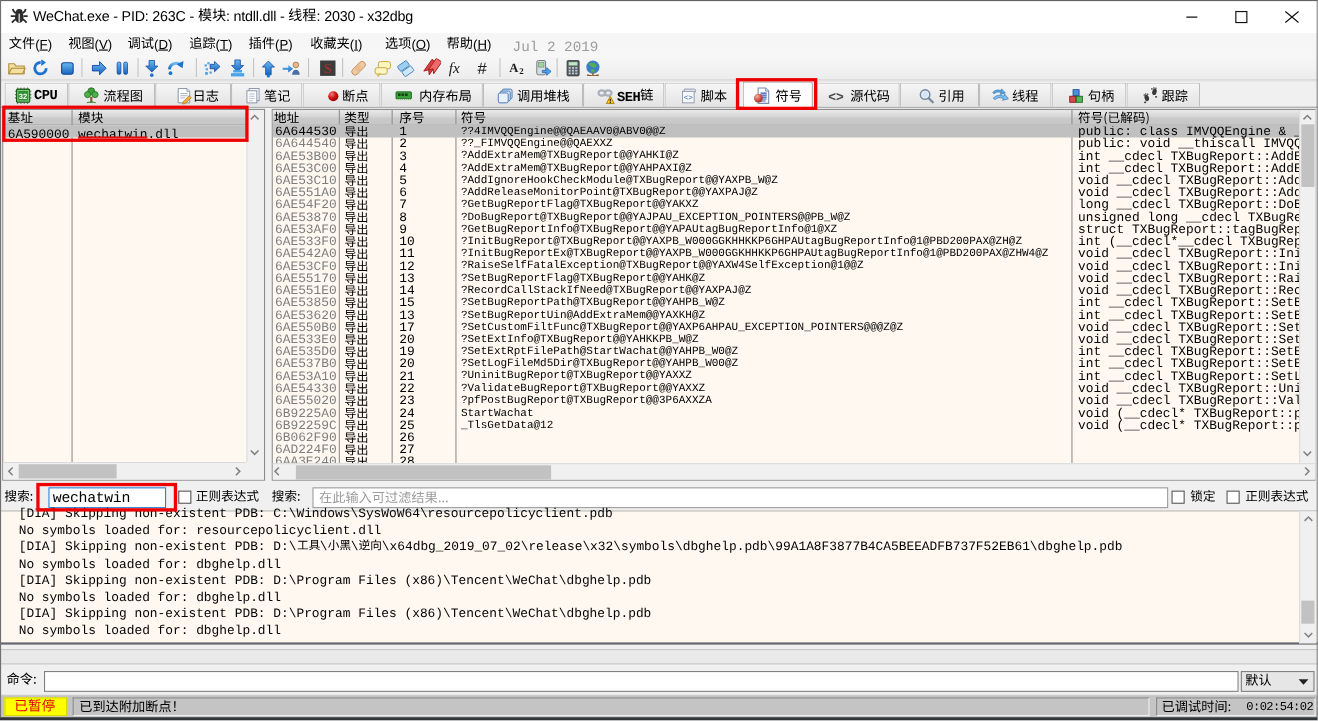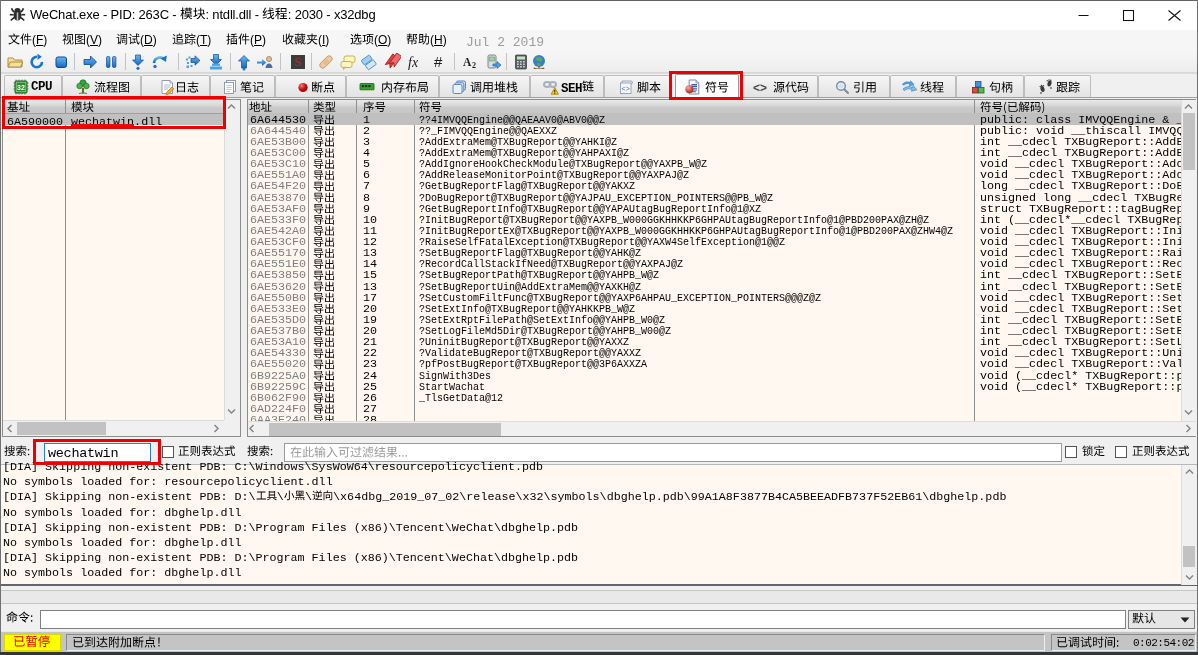--- a/index.html
+++ b/index.html
@@ -408,26 +408,25 @@
     <div>?GetBugReportInfo@TXBugReport@@YAPAUtagBugReportInfo@1@XZ</div>
     <div>?InitBugReport@TXBugReport@@YAXPB_W000GGKHHKKP6GHPAUtagBugReportInfo@1@PBD200PAX@ZH@Z</div>
     <div>?InitBugReportEx@TXBugReport@@YAXPB_W000GGKHHKKP6GHPAUtagBugReportInfo@1@PBD200PAX@ZHW4@Z</div>
     <div>?RaiseSelfFatalException@TXBugReport@@YAXW4SelfException@1@@Z</div>
     <div>?SetBugReportFlag@TXBugReport@@YAHK@Z</div>
     <div>?RecordCallStackIfNeed@TXBugReport@@YAXPAJ@Z</div>
     <div>?SetBugReportPath@TXBugReport@@YAHPB_W@Z</div>
     <div>?SetBugReportUin@AddExtraMem@@YAXKH@Z</div>
     <div>?SetCustomFiltFunc@TXBugReport@@YAXP6AHPAU_EXCEPTION_POINTERS@@@Z@Z</div>
     <div>?SetExtInfo@TXBugReport@@YAHKKPB_W@Z</div>
-    <div>?SetExtRptFilePath@SetExtInfo@@YAHPB_W0@Z</div>
+    <div>?SetExtRptFilePath@StartWachat@@YAHPB_W0@Z</div>
     <div>?SetLogFileMd5Dir@TXBugReport@@YAHPB_W00@Z</div>
     <div>?UninitBugReport@TXBugReport@@YAXXZ</div>
     <div>?ValidateBugReport@TXBugReport@@YAXXZ</div>
     <div>?pfPostBugReport@TXBugReport@@3P6AXXZA</div>
-    <div>SignWith3Des</div>
     <div>StartWachat</div>
     <div>_TlsGetData@12</div>
   </div><div class="abs" style="left:980px;top:114.7px;font-family:'Liberation Mono',monospace;font-size:11.7px;line-height:11.13px;color:#000;width:201px;height:306px;overflow:hidden;white-space:nowrap">
     <div>public: class IMVQQEngine &amp; __thiscall IMVQQEngine::operator=(class IMVQQEngine const &amp;)&nbsp;</div>
     <div>public: void __thiscall IMVQQEngine::`default constructor closure'(void)&nbsp;</div>
     <div>int __cdecl TXBugReport::AddExtraMem(unsigned long,unsigned int)&nbsp;</div>
     <div>int __cdecl TXBugReport::AddExtraMem(void *,unsigned int)&nbsp;</div>
     <div>void __cdecl TXBugReport::AddIgnoreHookCheckModule(wchar_t const *)&nbsp;</div>
     <div>void __cdecl TXBugReport::AddReleaseMonitorPoint(long *)&nbsp;</div>
     <div>long __cdecl TXBugReport::DoBugReport(struct _EXCEPTION_POINTERS *,wchar_t const *)&nbsp;</div>
@@ -465,21 +464,21 @@
     </svg></div><div class="abs" style="left:44px;top:442.5px;width:107px;height:19.5px;background:#fff;border:1px solid #2a7fd4"></div><div class="abs mono" style="left:48px;top:446px;font-size:13.5px;letter-spacing:-0.3px;color:#000">wechatwin</div><div class="redbox" style="left:33px;top:439px;width:128px;height:25.5px"></div><div class="abs" style="left:162px;top:445.5px;width:12px;height:12.5px;background:#fff;border:1.2px solid #555"></div><div class="g" style="left:178px;top:445px"><svg width="57.5" height="13.6" viewBox="0 0 57.5 13.6" style="overflow:visible">
       <path d="M2.2 4.3V9.7H0.6V10.5H10.9V9.7H6.5V6.1H10.1V5.2H6.5V2.2H10.5V1.3H1V2.2H5.6V9.7H3V4.3Z M15.2 8.8C15.9 9.4 16.8 10.2 17.3 10.8L17.8 10.1C17.4 9.6 16.5 8.8 15.7 8.3ZM12.7 1.1V8.1H13.5V1.9H16.8V8H17.7V1.1ZM21.1 0.5V9.8C21.1 10 21 10.1 20.8 10.1C20.6 10.1 19.8 10.1 19 10.1C19.2 10.3 19.3 10.7 19.3 11C20.4 11 21 11 21.4 10.8C21.8 10.7 21.9 10.4 21.9 9.8V0.5ZM18.9 1.5V8.4H19.8V1.5ZM14.7 2.6V5.9C14.7 7.5 14.4 9.2 12 10.4C12.2 10.5 12.5 10.9 12.5 11.1C15.1 9.8 15.5 7.7 15.5 5.9V2.6Z M25.9 11C26.2 10.9 26.6 10.7 29.8 9.7C29.8 9.5 29.7 9.2 29.7 8.9L26.9 9.8V7.2C27.5 6.8 28.2 6.2 28.7 5.7C29.6 8.1 31.2 9.9 33.5 10.6C33.7 10.4 33.9 10.1 34.1 9.9C33 9.6 32 9 31.2 8.3C31.9 7.8 32.8 7.2 33.4 6.6L32.7 6.1C32.2 6.6 31.4 7.3 30.7 7.7C30.2 7.1 29.8 6.5 29.5 5.7H33.7V4.9H29.2V3.9H32.9V3.2H29.2V2.2H33.4V1.5H29.2V0.5H28.3V1.5H24.2V2.2H28.3V3.2H24.8V3.9H28.3V4.9H23.7V5.7H27.6C26.5 6.7 24.8 7.6 23.4 8C23.6 8.2 23.9 8.5 24 8.7C24.6 8.5 25.3 8.2 26 7.8V9.5C26 9.9 25.7 10.1 25.5 10.2C25.7 10.4 25.8 10.8 25.9 11Z M35.4 1.1C36 1.8 36.6 2.7 36.8 3.3L37.6 2.9C37.4 2.3 36.7 1.4 36.2 0.7ZM41.2 0.5C41.2 1.3 41.2 2 41.1 2.7H38.2V3.6H41C40.8 5.6 40.1 7.3 38.1 8.3C38.3 8.4 38.6 8.7 38.7 8.9C40.3 8.1 41.1 6.8 41.6 5.3C42.7 6.5 43.9 7.9 44.6 8.9L45.3 8.3C44.6 7.3 43.1 5.6 41.8 4.4L41.9 3.6H45.3V2.7H42C42.1 2 42.1 1.3 42.1 0.5ZM37.5 4.7H35V5.6H36.7V8.6C36.1 8.8 35.5 9.4 34.9 10.1L35.5 10.9C36.1 10 36.7 9.3 37.1 9.3C37.3 9.3 37.7 9.7 38.2 10C39 10.6 39.9 10.7 41.4 10.7C42.4 10.7 44.6 10.6 45.3 10.6C45.3 10.3 45.5 9.9 45.6 9.7C44.5 9.8 42.8 9.9 41.4 9.9C40.1 9.9 39.1 9.8 38.4 9.3C38 9.1 37.7 8.8 37.5 8.7Z M54.2 1C54.8 1.4 55.5 2.1 55.8 2.5L56.4 1.9C56.1 1.5 55.3 0.9 54.7 0.5ZM52.5 0.5C52.5 1.2 52.5 1.9 52.6 2.6H46.6V3.4H52.6C52.9 7.7 53.9 11.1 55.8 11.1C56.6 11.1 57 10.5 57.1 8.5C56.9 8.4 56.6 8.2 56.4 8C56.3 9.5 56.2 10.2 55.8 10.2C54.7 10.2 53.8 7.3 53.5 3.4H56.9V2.6H53.5C53.4 1.9 53.4 1.2 53.4 0.5ZM46.7 9.8 47 10.7C48.4 10.4 50.5 9.9 52.5 9.4L52.4 8.6L50 9.2V6H52.1V5.2H47V6H49.1V9.3Z" fill="#000"></path>
     </svg></div><div class="g" style="left:247px;top:445px"><svg width="26.2" height="13.6" viewBox="0 0 26.2 13.6" style="overflow:visible">
       <path d="M1.9 0.5V2.8H0.5V3.6H1.9V6L0.4 6.6L0.7 7.4L1.9 6.9V10C1.9 10.1 1.9 10.2 1.7 10.2C1.6 10.2 1.2 10.2 0.7 10.2C0.9 10.4 1 10.8 1 11C1.7 11 2.1 11 2.4 10.8C2.6 10.7 2.7 10.4 2.7 10V6.6L4 6.1L3.9 5.3L2.7 5.7V3.6H3.9V2.8H2.7V0.5ZM4.4 6.8V7.5H4.9L4.8 7.6C5.3 8.3 5.9 9 6.7 9.5C5.7 9.9 4.6 10.2 3.5 10.3C3.6 10.5 3.8 10.9 3.9 11.1C5.2 10.9 6.4 10.5 7.5 10C8.4 10.5 9.4 10.8 10.5 11C10.7 10.8 10.9 10.5 11.1 10.3C10.1 10.1 9.1 9.9 8.3 9.5C9.2 8.9 10 8.1 10.5 7L10 6.8L9.8 6.8H7.9V5.7H10.5V1.4H8.3V2.1H9.7V3.2H8.4V3.9H9.7V5H7.9V0.4H7.1V5H5.3V3.9H6.5V3.2H5.3V2.1C5.9 2 6.5 1.7 7 1.4L6.4 0.9C5.9 1.2 5.2 1.5 4.5 1.7V5.7H7.1V6.8ZM9.3 7.5C8.9 8.2 8.2 8.7 7.5 9.1C6.7 8.7 6.1 8.2 5.6 7.5Z M18.8 8.9C19.8 9.5 21 10.3 21.6 10.8L22.3 10.3C21.6 9.8 20.4 9 19.4 8.5ZM14.8 8.6C14.2 9.2 13.1 9.8 12.2 10.2C12.4 10.4 12.7 10.7 12.9 10.8C13.8 10.3 14.9 9.6 15.6 8.9ZM13.7 6.5C13.9 6.4 14.2 6.3 16.3 6.2C15.4 6.6 14.6 7 14.2 7.1C13.6 7.4 13.1 7.6 12.7 7.6C12.8 7.8 12.9 8.2 12.9 8.4C13.2 8.3 13.7 8.2 17 8V10C17 10.1 17 10.2 16.8 10.2C16.6 10.2 16 10.2 15.3 10.2C15.4 10.4 15.5 10.7 15.6 11C16.4 11 17 11 17.4 10.8C17.7 10.7 17.8 10.5 17.8 10V7.9L20.7 7.8C21 8.1 21.3 8.4 21.4 8.7L22.1 8.2C21.6 7.6 20.6 6.6 19.8 6L19.1 6.3C19.4 6.6 19.8 6.9 20.1 7.2L15.1 7.5C16.7 6.8 18.3 6.1 19.9 5.1L19.2 4.6C18.7 4.9 18.2 5.2 17.6 5.5L15.1 5.7C15.8 5.3 16.6 4.8 17.4 4.3L17 4H21.4V5.5H22.3V3.3H17.7V2.2H22.1V1.5H17.7V0.4H16.8V1.5H12.4V2.2H16.8V3.3H12.3V5.5H13.1V4H16.5C15.7 4.7 14.7 5.2 14.3 5.4C14 5.6 13.7 5.7 13.5 5.7C13.6 5.9 13.7 6.3 13.7 6.5Z M24.6 5.6C25 5.6 25.4 5.3 25.4 4.8C25.4 4.4 25 4 24.6 4C24.2 4 23.8 4.4 23.8 4.8C23.8 5.3 24.2 5.6 24.6 5.6ZM24.6 10.3C25 10.3 25.4 9.9 25.4 9.5C25.4 9 25 8.7 24.6 8.7C24.2 8.7 23.8 9 23.8 9.5C23.8 9.9 24.2 10.3 24.6 10.3Z" fill="#000"></path>
     </svg></div><div class="abs" style="left:284px;top:442.5px;width:778px;height:19.5px;background:#fff;border:1px solid #9a9a9a"></div><div class="g" style="left:290px;top:446px"><svg width="118.0" height="14.2" viewBox="0 0 118.0 14.2" style="overflow:visible">
       <path d="M4.7 0.5C4.5 1.1 4.3 1.7 4.1 2.3H0.8V3.2H3.7C2.9 4.7 1.8 6.2 0.5 7.1C0.6 7.3 0.8 7.7 0.9 8C1.4 7.6 1.9 7.2 2.3 6.7V11.5H3.2V5.7C3.8 4.9 4.3 4.1 4.7 3.2H11.3V2.3H5.1C5.3 1.8 5.5 1.2 5.6 0.7ZM7.2 3.8V6.1H4.5V7H7.2V10.4H4V11.2H11.3V10.4H8.1V7H10.8V6.1H8.1V3.8Z M12.5 10.4 12.7 11.4C14.2 11.1 16.4 10.7 18.4 10.3L18.4 9.4L16.7 9.7V5.1H18.4V4.2H16.7V0.5H15.7V9.9L14.4 10.1V2.9H13.5V10.2ZM19 0.5V9.5C19 10.8 19.3 11.1 20.4 11.1C20.6 11.1 22 11.1 22.2 11.1C23.3 11.1 23.5 10.5 23.7 8.5C23.4 8.5 23 8.3 22.8 8.1C22.7 9.8 22.7 10.3 22.2 10.3C21.9 10.3 20.7 10.3 20.5 10.3C20 10.3 19.9 10.1 19.9 9.5V5.8C21.1 5.2 22.3 4.5 23.2 3.8L22.5 3.1C21.9 3.7 20.9 4.3 19.9 4.9V0.5Z M32.8 5.2V9.5H33.5V5.2ZM34.3 4.8V10.5C34.3 10.6 34.3 10.7 34.2 10.7C34 10.7 33.5 10.7 33 10.7C33.1 10.9 33.2 11.2 33.2 11.4C33.9 11.4 34.4 11.4 34.7 11.3C35 11.1 35.1 10.9 35.1 10.5V4.8ZM24.9 6.6C24.9 6.5 25.3 6.4 25.7 6.4H26.6V8.1C25.8 8.3 25.1 8.4 24.5 8.6L24.7 9.4L26.6 8.9V11.5H27.4V8.7L28.4 8.4L28.3 7.7L27.4 7.9V6.4H28.4V5.6H27.4V3.8H26.6V5.6H25.6C25.9 4.8 26.2 3.8 26.4 2.7H28.4V1.9H26.6C26.7 1.5 26.8 1.1 26.8 0.6L26 0.5C25.9 1 25.9 1.5 25.8 1.9H24.6V2.7H25.6C25.4 3.7 25.2 4.5 25.1 4.9C24.9 5.4 24.8 5.8 24.6 5.8C24.7 6 24.8 6.4 24.9 6.6ZM31.9 0.4C31.1 1.7 29.6 2.9 28.2 3.6C28.4 3.7 28.6 4 28.8 4.2C29.1 4.1 29.4 3.9 29.7 3.7V4.2H34.2V3.6C34.5 3.8 34.8 3.9 35.1 4.1C35.2 3.9 35.5 3.6 35.7 3.4C34.4 2.9 33.3 2.2 32.4 1.2L32.6 0.8ZM30.1 3.4C30.7 2.9 31.4 2.4 31.9 1.8C32.5 2.4 33.2 3 33.9 3.4ZM31.4 5.7V6.6H29.7V5.7ZM29 5V11.5H29.7V9H31.4V10.6C31.4 10.7 31.3 10.7 31.2 10.7C31.1 10.7 30.8 10.7 30.4 10.7C30.6 10.9 30.6 11.2 30.7 11.4C31.2 11.4 31.6 11.4 31.8 11.3C32.1 11.2 32.1 11 32.1 10.6V5ZM29.7 7.3H31.4V8.3H29.7Z M39.5 1.5C40.3 2.1 40.9 2.7 41.5 3.5C40.7 6.9 39.2 9.3 36.5 10.7C36.7 10.9 37.2 11.3 37.3 11.4C39.8 10 41.3 7.8 42.2 4.7C43.5 7.1 44.4 9.9 47.1 11.4C47.2 11.1 47.4 10.6 47.6 10.4C43.6 8 43.9 3.5 40.1 0.7Z M48.7 1.3V2.2H57V10.2C57 10.5 56.9 10.5 56.6 10.6C56.3 10.6 55.3 10.6 54.4 10.5C54.5 10.8 54.7 11.2 54.8 11.5C55.9 11.5 56.8 11.5 57.3 11.3C57.7 11.2 57.9 10.9 57.9 10.2V2.2H59.4V1.3ZM50.8 4.9H53.9V7.6H50.8ZM49.9 4V9.4H50.8V8.5H54.8V4Z M60.9 1.3C61.6 1.9 62.4 2.8 62.7 3.3L63.5 2.8C63.1 2.2 62.3 1.4 61.6 0.8ZM64.6 4.8C65.2 5.6 65.9 6.6 66.3 7.3L67 6.8C66.7 6.2 65.9 5.2 65.3 4.4ZM63.1 5H60.6V5.8H62.3V9C61.7 9.2 61.1 9.7 60.4 10.4L61.1 11.2C61.7 10.4 62.3 9.7 62.7 9.7C62.9 9.7 63.3 10.1 63.8 10.4C64.7 11 65.7 11.1 67.2 11.1C68.3 11.1 70.4 11 71.3 11C71.3 10.7 71.5 10.2 71.6 10C70.4 10.1 68.6 10.2 67.2 10.2C65.8 10.2 64.8 10.1 64 9.6C63.6 9.4 63.4 9.2 63.1 9ZM68.6 0.5V2.6H64V3.5H68.6V8.3C68.6 8.5 68.6 8.5 68.3 8.5C68.1 8.6 67.2 8.6 66.4 8.5C66.5 8.8 66.6 9.2 66.7 9.4C67.8 9.4 68.5 9.4 69 9.3C69.4 9.1 69.6 8.9 69.6 8.3V3.5H71.2V2.6H69.6V0.5Z M78.3 8.2V10.3C78.3 11.1 78.6 11.3 79.5 11.3C79.7 11.3 81 11.3 81.2 11.3C82 11.3 82.2 11 82.3 9.7C82.1 9.6 81.8 9.5 81.6 9.4C81.6 10.5 81.5 10.7 81.1 10.7C80.9 10.7 79.8 10.7 79.6 10.7C79.2 10.7 79.1 10.6 79.1 10.3V8.2ZM77.4 8.2C77.2 9 76.9 10.1 76.4 10.7L77.1 11C77.5 10.3 77.8 9.2 78 8.4ZM79.4 7.7C79.9 8.2 80.4 9 80.6 9.5L81.2 9.2C81 8.7 80.4 7.9 79.9 7.4ZM81.6 8.2C82.2 9 82.8 10.1 83 10.8L83.6 10.5C83.4 9.8 82.8 8.7 82.2 7.9ZM73.1 1.4C73.7 1.8 74.5 2.4 75 2.8L75.5 2.2C75.1 1.8 74.3 1.2 73.6 0.8ZM72.5 4.6C73.2 4.9 74 5.5 74.5 5.9L75 5.2C74.6 4.9 73.7 4.3 73 4ZM72.8 10.7 73.5 11.2C74.1 10.1 74.7 8.7 75.2 7.5L74.5 7C74 8.3 73.3 9.8 72.8 10.7ZM75.9 2.7V5.3C75.9 7 75.8 9.3 74.7 11C74.9 11.1 75.3 11.4 75.4 11.6C76.5 9.8 76.7 7.1 76.7 5.3V3.5H82.5C82.3 3.9 82.2 4.3 82 4.6L82.7 4.8C83 4.3 83.2 3.5 83.5 2.9L82.9 2.7L82.8 2.7H79.7V2H83V1.3H79.7V0.5H78.8V2.7ZM78.5 3.6V4.7L77.2 4.8L77.2 5.5L78.5 5.4V5.8C78.5 6.6 78.8 6.9 79.8 6.9C80.1 6.9 81.6 6.9 81.8 6.9C82.6 6.9 82.8 6.6 82.9 5.5C82.7 5.5 82.4 5.4 82.2 5.2C82.2 6 82.1 6.2 81.7 6.2C81.4 6.2 80.1 6.2 79.9 6.2C79.4 6.2 79.3 6.1 79.3 5.8V5.3L81.5 5.1L81.5 4.4L79.3 4.6V3.6Z M84.4 9.9 84.6 10.8C85.8 10.6 87.4 10.2 88.9 9.9L88.8 9.1C87.2 9.4 85.5 9.7 84.4 9.9ZM84.7 5.4C84.9 5.4 85.2 5.3 86.7 5.1C86.1 5.9 85.6 6.5 85.4 6.7C85 7.1 84.7 7.4 84.5 7.5C84.6 7.7 84.7 8.2 84.8 8.4C85 8.2 85.5 8.1 88.8 7.5C88.8 7.3 88.8 6.9 88.8 6.7L86.1 7.1C87.1 6.1 88 4.8 88.8 3.5L88 3C87.8 3.4 87.5 3.9 87.2 4.3L85.6 4.4C86.4 3.4 87 2.2 87.6 0.9L86.7 0.6C86.2 2 85.3 3.4 85 3.8C84.8 4.2 84.6 4.5 84.4 4.5C84.5 4.8 84.6 5.2 84.7 5.4ZM91.7 0.5V2.1H88.9V3H91.7V4.8H89.2V5.7H95.1V4.8H92.6V3H95.3V2.1H92.6V0.5ZM89.5 6.9V11.5H90.4V11H93.9V11.5H94.8V6.9ZM90.4 10.2V7.7H93.9V10.2Z M97.9 1.1V5.8H101.5V6.9H96.7V7.7H100.8C99.7 8.8 98 9.9 96.4 10.4C96.6 10.6 96.9 10.9 97.1 11.1C98.6 10.5 100.4 9.4 101.5 8.1V11.5H102.5V8C103.7 9.3 105.4 10.5 107 11.1C107.1 10.8 107.4 10.5 107.6 10.3C106.1 9.8 104.3 8.8 103.2 7.7H107.3V6.9H102.5V5.8H106.2V1.1ZM98.8 3.8H101.5V5.1H98.8ZM102.5 3.8H105.2V5.1H102.5ZM98.8 1.8H101.5V3.1H98.8ZM102.5 1.8H105.2V3.1H102.5Z M109.7 10.7C110.1 10.7 110.5 10.4 110.5 9.9C110.5 9.4 110.1 9 109.7 9C109.2 9 108.9 9.4 108.9 9.9C108.9 10.4 109.2 10.7 109.7 10.7Z M113 10.7C113.4 10.7 113.8 10.4 113.8 9.9C113.8 9.4 113.4 9 113 9C112.6 9 112.2 9.4 112.2 9.9C112.2 10.4 112.6 10.7 113 10.7Z M116.3 10.7C116.8 10.7 117.1 10.4 117.1 9.9C117.1 9.4 116.8 9 116.3 9C115.9 9 115.5 9.4 115.5 9.9C115.5 10.4 115.9 10.7 116.3 10.7Z" fill="#9a9a9a"></path>
     </svg></div><div class="abs" style="left:1065px;top:445.5px;width:12px;height:12.5px;background:#fff;border:1.2px solid #555"></div><div class="g" style="left:1082px;top:445px"><svg width="23.0" height="13.6" viewBox="0 0 23.0 13.6" style="overflow:visible">
       <path d="M7.4 5V7C7.4 8.1 7.1 9.5 4.3 10.4C4.4 10.6 4.7 10.9 4.8 11.1C7.8 10 8.2 8.3 8.2 7V5ZM7.7 9.5C8.7 9.9 9.9 10.6 10.5 11L11.1 10.4C10.4 10 9.2 9.3 8.3 8.9ZM5.1 1.2C5.5 1.8 6 2.7 6.2 3.2L6.9 2.9C6.7 2.3 6.2 1.5 5.7 0.9ZM9.9 0.9C9.6 1.5 9.1 2.4 8.8 3L9.4 3.2C9.8 2.7 10.2 1.9 10.6 1.2ZM2.1 0.5C1.7 1.6 1.1 2.6 0.4 3.3C0.5 3.5 0.7 3.9 0.8 4.1C1.2 3.6 1.6 3.1 2 2.6H4.8V1.8H2.4C2.5 1.4 2.7 1.1 2.8 0.7ZM0.8 6.2V7H2.3V9.1C2.3 9.8 1.9 10.2 1.6 10.4C1.8 10.5 2 10.8 2.2 11C2.3 10.8 2.6 10.6 4.7 9.4C4.7 9.3 4.6 8.9 4.5 8.7L3.1 9.5V7H4.7V6.2H3.1V4.6H4.5V3.8H1.3V4.6H2.3V6.2ZM7.4 0.4V3.5H5.3V8.9H6.1V4.3H9.5V8.9H10.3V3.5H8.2V0.4Z M14.1 5.8C13.8 7.9 13.2 9.5 11.9 10.5C12.1 10.6 12.5 10.9 12.6 11.1C13.4 10.4 13.9 9.5 14.3 8.5C15.4 10.5 17.1 10.9 19.5 10.9H22.2C22.3 10.6 22.4 10.2 22.5 10C22 10 20 10 19.6 10C18.9 10 18.3 10 17.7 9.9V7.5H21.1V6.7H17.7V4.8H20.6V4H13.9V4.8H16.8V9.6C15.8 9.3 15.1 8.6 14.7 7.4C14.8 6.9 14.9 6.4 14.9 5.9ZM16.4 0.6C16.6 1 16.8 1.4 16.9 1.8H12.4V4.3H13.3V2.6H21.2V4.3H22.1V1.8H17.9C17.8 1.4 17.5 0.8 17.2 0.4Z" fill="#000"></path>
     </svg></div><div class="abs" style="left:1115px;top:445.5px;width:12px;height:12.5px;background:#fff;border:1.2px solid #555"></div><div class="g" style="left:1132px;top:445px"><svg width="57.5" height="13.6" viewBox="0 0 57.5 13.6" style="overflow:visible">
       <path d="M2.2 4.3V9.7H0.6V10.5H10.9V9.7H6.5V6.1H10.1V5.2H6.5V2.2H10.5V1.3H1V2.2H5.6V9.7H3V4.3Z M15.2 8.8C15.9 9.4 16.8 10.2 17.3 10.8L17.8 10.1C17.4 9.6 16.5 8.8 15.7 8.3ZM12.7 1.1V8.1H13.5V1.9H16.8V8H17.7V1.1ZM21.1 0.5V9.8C21.1 10 21 10.1 20.8 10.1C20.6 10.1 19.8 10.1 19 10.1C19.2 10.3 19.3 10.7 19.3 11C20.4 11 21 11 21.4 10.8C21.8 10.7 21.9 10.4 21.9 9.8V0.5ZM18.9 1.5V8.4H19.8V1.5ZM14.7 2.6V5.9C14.7 7.5 14.4 9.2 12 10.4C12.2 10.5 12.5 10.9 12.5 11.1C15.1 9.8 15.5 7.7 15.5 5.9V2.6Z M25.9 11C26.2 10.9 26.6 10.7 29.8 9.7C29.8 9.5 29.7 9.2 29.7 8.9L26.9 9.8V7.2C27.5 6.8 28.2 6.2 28.7 5.7C29.6 8.1 31.2 9.9 33.5 10.6C33.7 10.4 33.9 10.1 34.1 9.9C33 9.6 32 9 31.2 8.3C31.9 7.8 32.8 7.2 33.4 6.6L32.7 6.1C32.2 6.6 31.4 7.3 30.7 7.7C30.2 7.1 29.8 6.5 29.5 5.7H33.7V4.9H29.2V3.9H32.9V3.2H29.2V2.2H33.4V1.5H29.2V0.5H28.3V1.5H24.2V2.2H28.3V3.2H24.8V3.9H28.3V4.9H23.7V5.7H27.6C26.5 6.7 24.8 7.6 23.4 8C23.6 8.2 23.9 8.5 24 8.7C24.6 8.5 25.3 8.2 26 7.8V9.5C26 9.9 25.7 10.1 25.5 10.2C25.7 10.4 25.8 10.8 25.9 11Z M35.4 1.1C36 1.8 36.6 2.7 36.8 3.3L37.6 2.9C37.4 2.3 36.7 1.4 36.2 0.7ZM41.2 0.5C41.2 1.3 41.2 2 41.1 2.7H38.2V3.6H41C40.8 5.6 40.1 7.3 38.1 8.3C38.3 8.4 38.6 8.7 38.7 8.9C40.3 8.1 41.1 6.8 41.6 5.3C42.7 6.5 43.9 7.9 44.6 8.9L45.3 8.3C44.6 7.3 43.1 5.6 41.8 4.4L41.9 3.6H45.3V2.7H42C42.1 2 42.1 1.3 42.1 0.5ZM37.5 4.7H35V5.6H36.7V8.6C36.1 8.8 35.5 9.4 34.9 10.1L35.5 10.9C36.1 10 36.7 9.3 37.1 9.3C37.3 9.3 37.7 9.7 38.2 10C39 10.6 39.9 10.7 41.4 10.7C42.4 10.7 44.6 10.6 45.3 10.6C45.3 10.3 45.5 9.9 45.6 9.7C44.5 9.8 42.8 9.9 41.4 9.9C40.1 9.9 39.1 9.8 38.4 9.3C38 9.1 37.7 8.8 37.5 8.7Z M54.2 1C54.8 1.4 55.5 2.1 55.8 2.5L56.4 1.9C56.1 1.5 55.3 0.9 54.7 0.5ZM52.5 0.5C52.5 1.2 52.5 1.9 52.6 2.6H46.6V3.4H52.6C52.9 7.7 53.9 11.1 55.8 11.1C56.6 11.1 57 10.5 57.1 8.5C56.9 8.4 56.6 8.2 56.4 8C56.3 9.5 56.2 10.2 55.8 10.2C54.7 10.2 53.8 7.3 53.5 3.4H56.9V2.6H53.5C53.4 1.9 53.4 1.2 53.4 0.5ZM46.7 9.8 47 10.7C48.4 10.4 50.5 9.9 52.5 9.4L52.4 8.6L50 9.2V6H52.1V5.2H47V6H49.1V9.3Z" fill="#000"></path>
-    </svg></div><div class="abs" style="left:0;top:463.5px;width:1198px;height:122px;background:#fff8f0;border-top:1px solid #b8b8b8;border-bottom:2px solid #63666e"></div><div class="abs mono" style="left:3px;top:460.4px;font-size:11.7px;line-height:15px;color:#000;white-space:nowrap;z-index:1">
+    </svg></div><div class="abs" style="left:0;top:463.5px;width:1198px;height:122px;background:#fff8f0;border-top:1px solid #b8b8b8;border-bottom:2px solid #63666e"></div><div class="abs mono" style="left:17px;top:460.4px;font-size:11.7px;line-height:15px;color:#000;white-space:nowrap;z-index:1">
     <div>[DIA] Skipping non-existent PDB: C:\Windows\SysWoW64\resourcepolicyclient.pdb</div>
     <div>No symbols loaded for: resourcepolicyclient.dll</div>
     <div>[DIA] Skipping non-existent PDB: D:\<span style="vertical-align:-2.2px;display:inline-block;line-height:0"><svg width="21.2" height="12.5" viewBox="0 0 21.2 12.5" style="overflow:visible">
           <path d="M0.6 8.6V9.4H10.1V8.6H5.7V2.4H9.5V1.6H1.1V2.4H4.8V8.6Z M17 8.4C18.2 9 19.4 9.7 20.2 10.2L20.8 9.6C20 9.1 18.7 8.4 17.5 7.9ZM14.1 7.9C13.4 8.5 12.1 9.2 11 9.6C11.2 9.8 11.5 10 11.6 10.2C12.7 9.8 14 9.1 14.8 8.4ZM12.8 0.9V7.1H11.2V7.8H20.7V7.1H19.1V0.9ZM13.6 7.1V6.1H18.3V7.1ZM13.6 3.1H18.3V4H13.6ZM13.6 2.5V1.6H18.3V2.5ZM13.6 4.6H18.3V5.5H13.6Z" fill="#000"></path>
         </svg></span>\<span style="vertical-align:-2.2px;display:inline-block;line-height:0"><svg width="21.2" height="12.5" viewBox="0 0 21.2 12.5" style="overflow:visible">
           <path d="M4.9 0.6V9.1C4.9 9.3 4.8 9.3 4.6 9.4C4.4 9.4 3.6 9.4 2.9 9.3C3 9.6 3.1 10 3.2 10.2C4.2 10.2 4.8 10.2 5.2 10C5.6 9.9 5.8 9.7 5.8 9.1V0.6ZM7.5 3.3C8.4 4.8 9.2 6.8 9.5 8L10.3 7.7C10.1 6.4 9.2 4.5 8.2 3ZM2.1 3.1C1.9 4.5 1.3 6.3 0.3 7.4C0.6 7.5 0.9 7.7 1.1 7.9C2.1 6.7 2.7 4.8 3 3.2Z M13.6 2C13.9 2.4 14.2 3.1 14.3 3.5L14.8 3.3C14.7 2.9 14.4 2.3 14.1 1.8ZM17.6 1.8C17.4 2.3 17 3 16.8 3.4L17.3 3.6C17.6 3.2 17.9 2.6 18.2 2ZM14.2 8.4C14.3 8.9 14.4 9.7 14.4 10.1L15.2 10C15.2 9.6 15.1 8.9 14.9 8.3ZM16.4 8.4C16.6 8.9 16.9 9.7 16.9 10.1L17.7 9.9C17.6 9.5 17.4 8.8 17.1 8.2ZM18.5 8.4C19 8.9 19.6 9.7 19.9 10.2L20.7 9.9C20.4 9.4 19.8 8.6 19.3 8.1ZM12.4 8.1C12.1 8.8 11.7 9.5 11.2 9.9L11.9 10.2C12.4 9.7 12.9 9 13.1 8.3ZM13 1.5H15.5V3.8H13ZM16.3 1.5H18.7V3.8H16.3ZM11.2 7V7.7H20.6V7H16.3V6H19.7V5.3H16.3V4.5H19.5V0.8H12.2V4.5H15.5V5.3H12.1V6H15.5V7Z" fill="#000"></path>
         </svg></span>\<span style="vertical-align:-2.2px;display:inline-block;line-height:0"><svg width="21.2" height="12.5" viewBox="0 0 21.2 12.5" style="overflow:visible">
           <path d="M0.6 1.3C1.2 1.8 1.9 2.5 2.2 3L2.8 2.5C2.5 2 1.8 1.3 1.2 0.8ZM3.8 3.5V6.4H6.1C5.9 7.3 5.3 8 3.9 8.5C4 8.6 4.3 8.9 4.4 9.1C6.1 8.5 6.7 7.5 6.9 6.4H9.5V3.5H8.7V5.7H7L7 5.4V2.9H10V2.2H8.1C8.4 1.8 8.8 1.2 9.1 0.7L8.2 0.4C8 1 7.6 1.7 7.2 2.2H5.4L6 1.9C5.8 1.5 5.3 0.8 4.9 0.4L4.2 0.7C4.6 1.2 5 1.8 5.2 2.2H3.2V2.9H6.2V5.4L6.2 5.7H4.6V3.5ZM2.7 4.2H0.5V4.9H1.9V8.4C1.5 8.6 1 9 0.5 9.5L1 10.1C1.5 9.5 2 8.9 2.4 8.9C2.7 8.9 3 9.2 3.4 9.5C4.2 9.9 5.1 10 6.3 10C7.4 10 9.2 10 10 9.9C10 9.7 10.1 9.3 10.2 9.1C9.2 9.2 7.6 9.3 6.4 9.3C5.2 9.3 4.3 9.2 3.6 8.8C3.2 8.6 2.9 8.4 2.7 8.3Z M15.2 0.4C15.1 0.9 14.8 1.7 14.6 2.3H11.6V10.2H12.4V3H19.4V9.1C19.4 9.3 19.4 9.4 19.1 9.4C18.9 9.4 18.2 9.4 17.4 9.3C17.5 9.6 17.7 10 17.7 10.2C18.7 10.2 19.3 10.2 19.7 10C20.1 9.9 20.2 9.6 20.2 9.1V2.3H15.4C15.7 1.7 16 1.1 16.2 0.6ZM14.6 5.2H17.2V7.2H14.6ZM13.8 4.4V8.7H14.6V7.9H18V4.4Z" fill="#000"></path>
         </svg></span>\x64dbg_2019_07_02\release\x32\symbols\dbghelp.pdb\99A1A8F3877B4CA5BEEADFB737F52EB61\dbghelp.pdb</div>
     <div>No symbols loaded for: dbghelp.dll</div>

